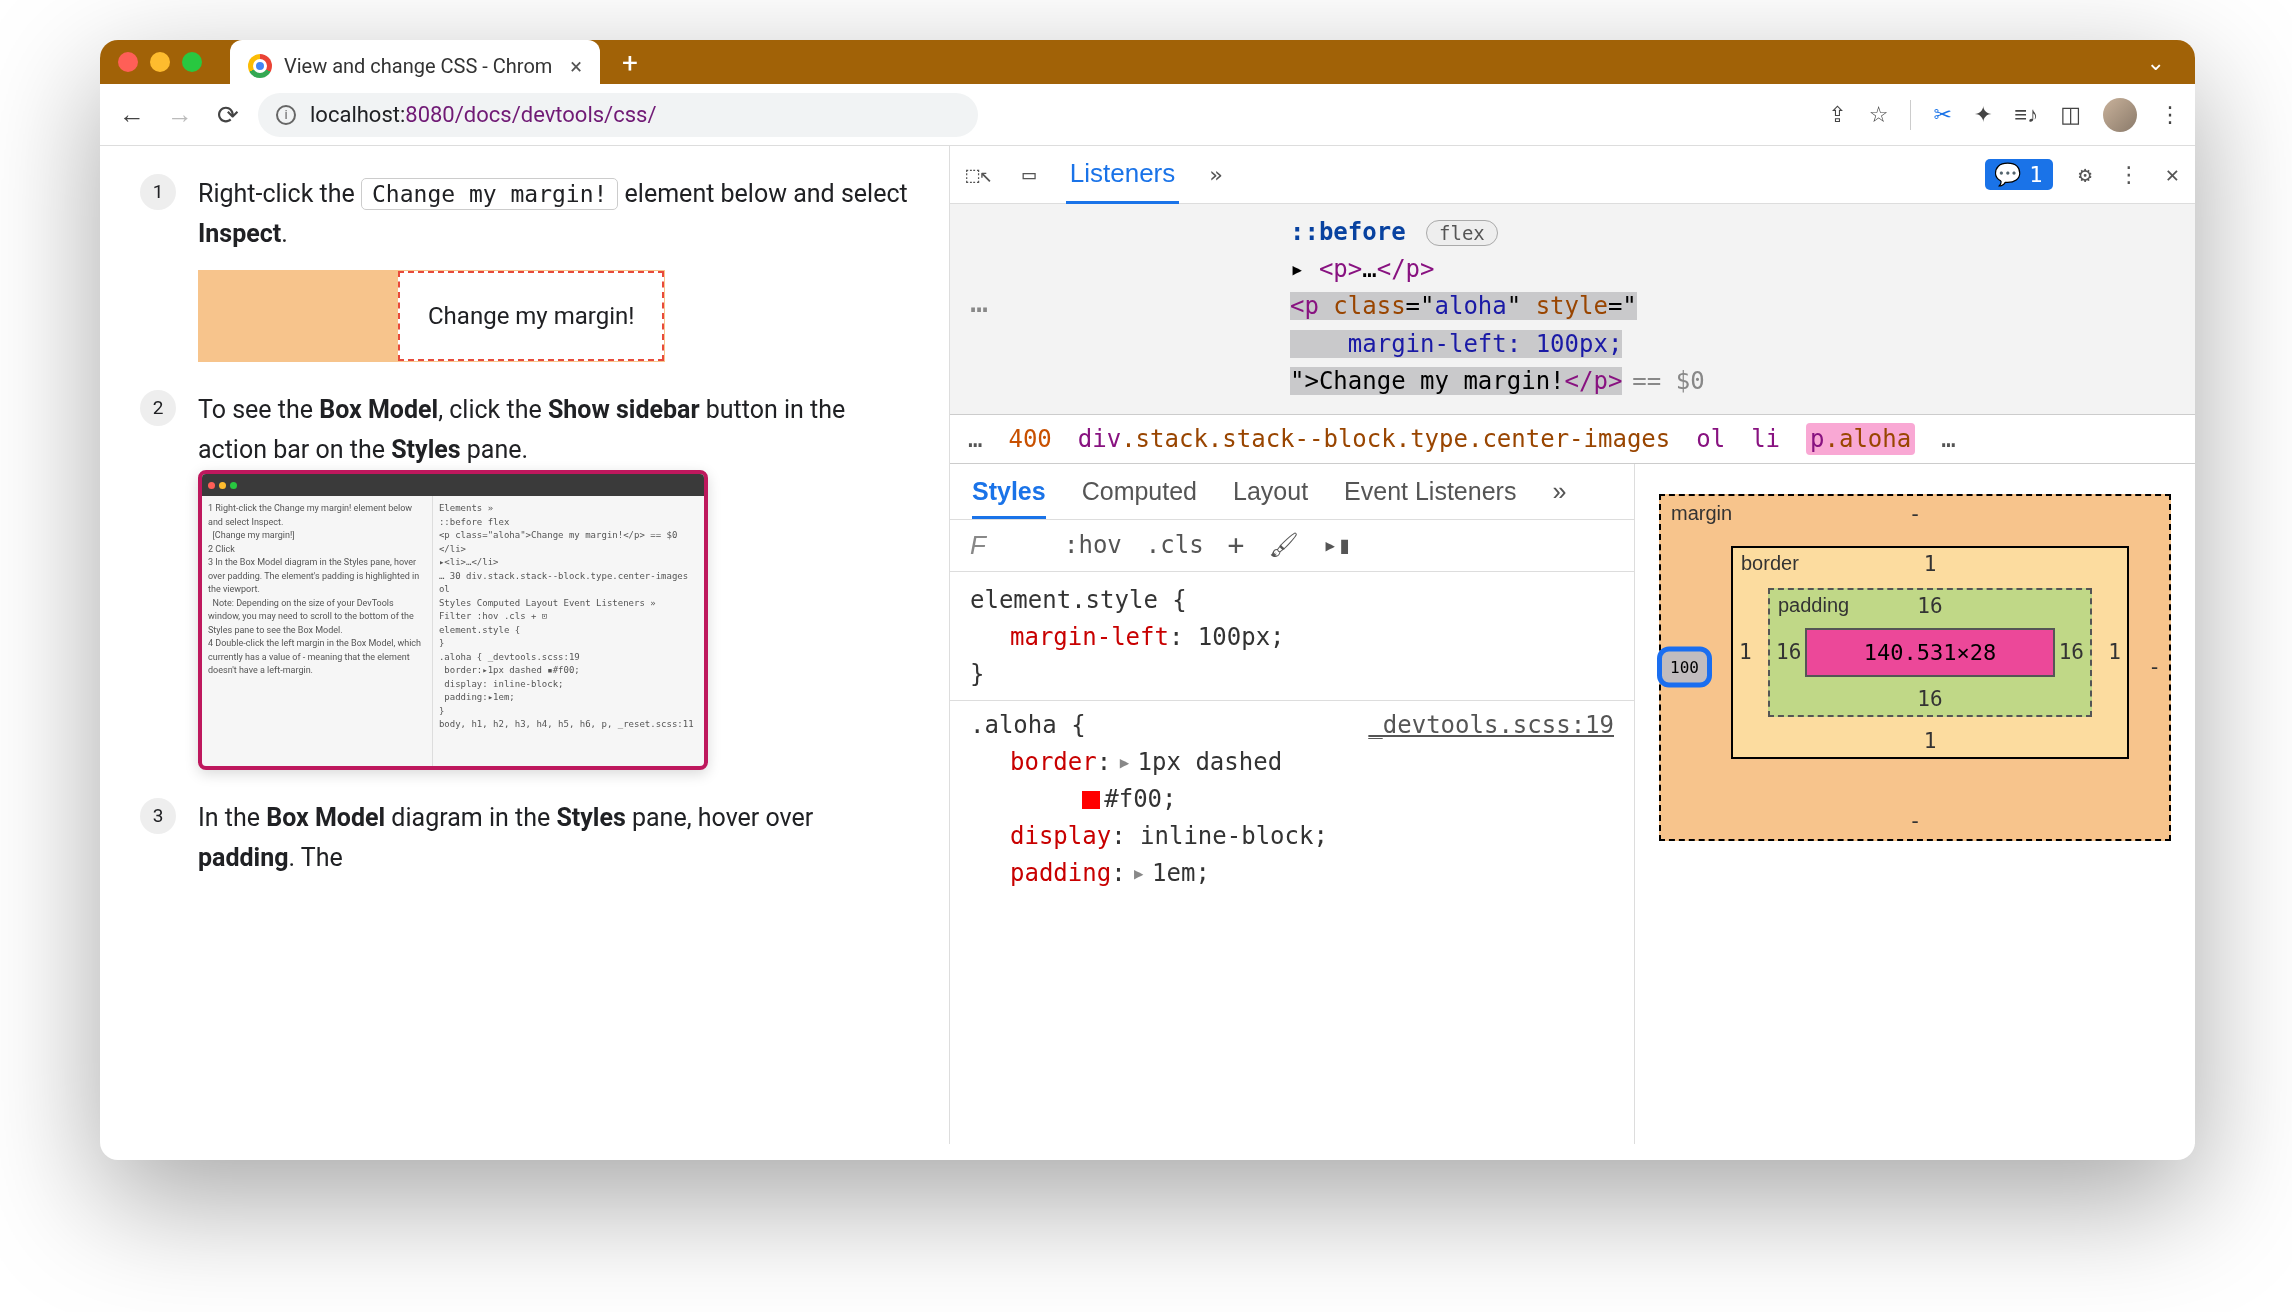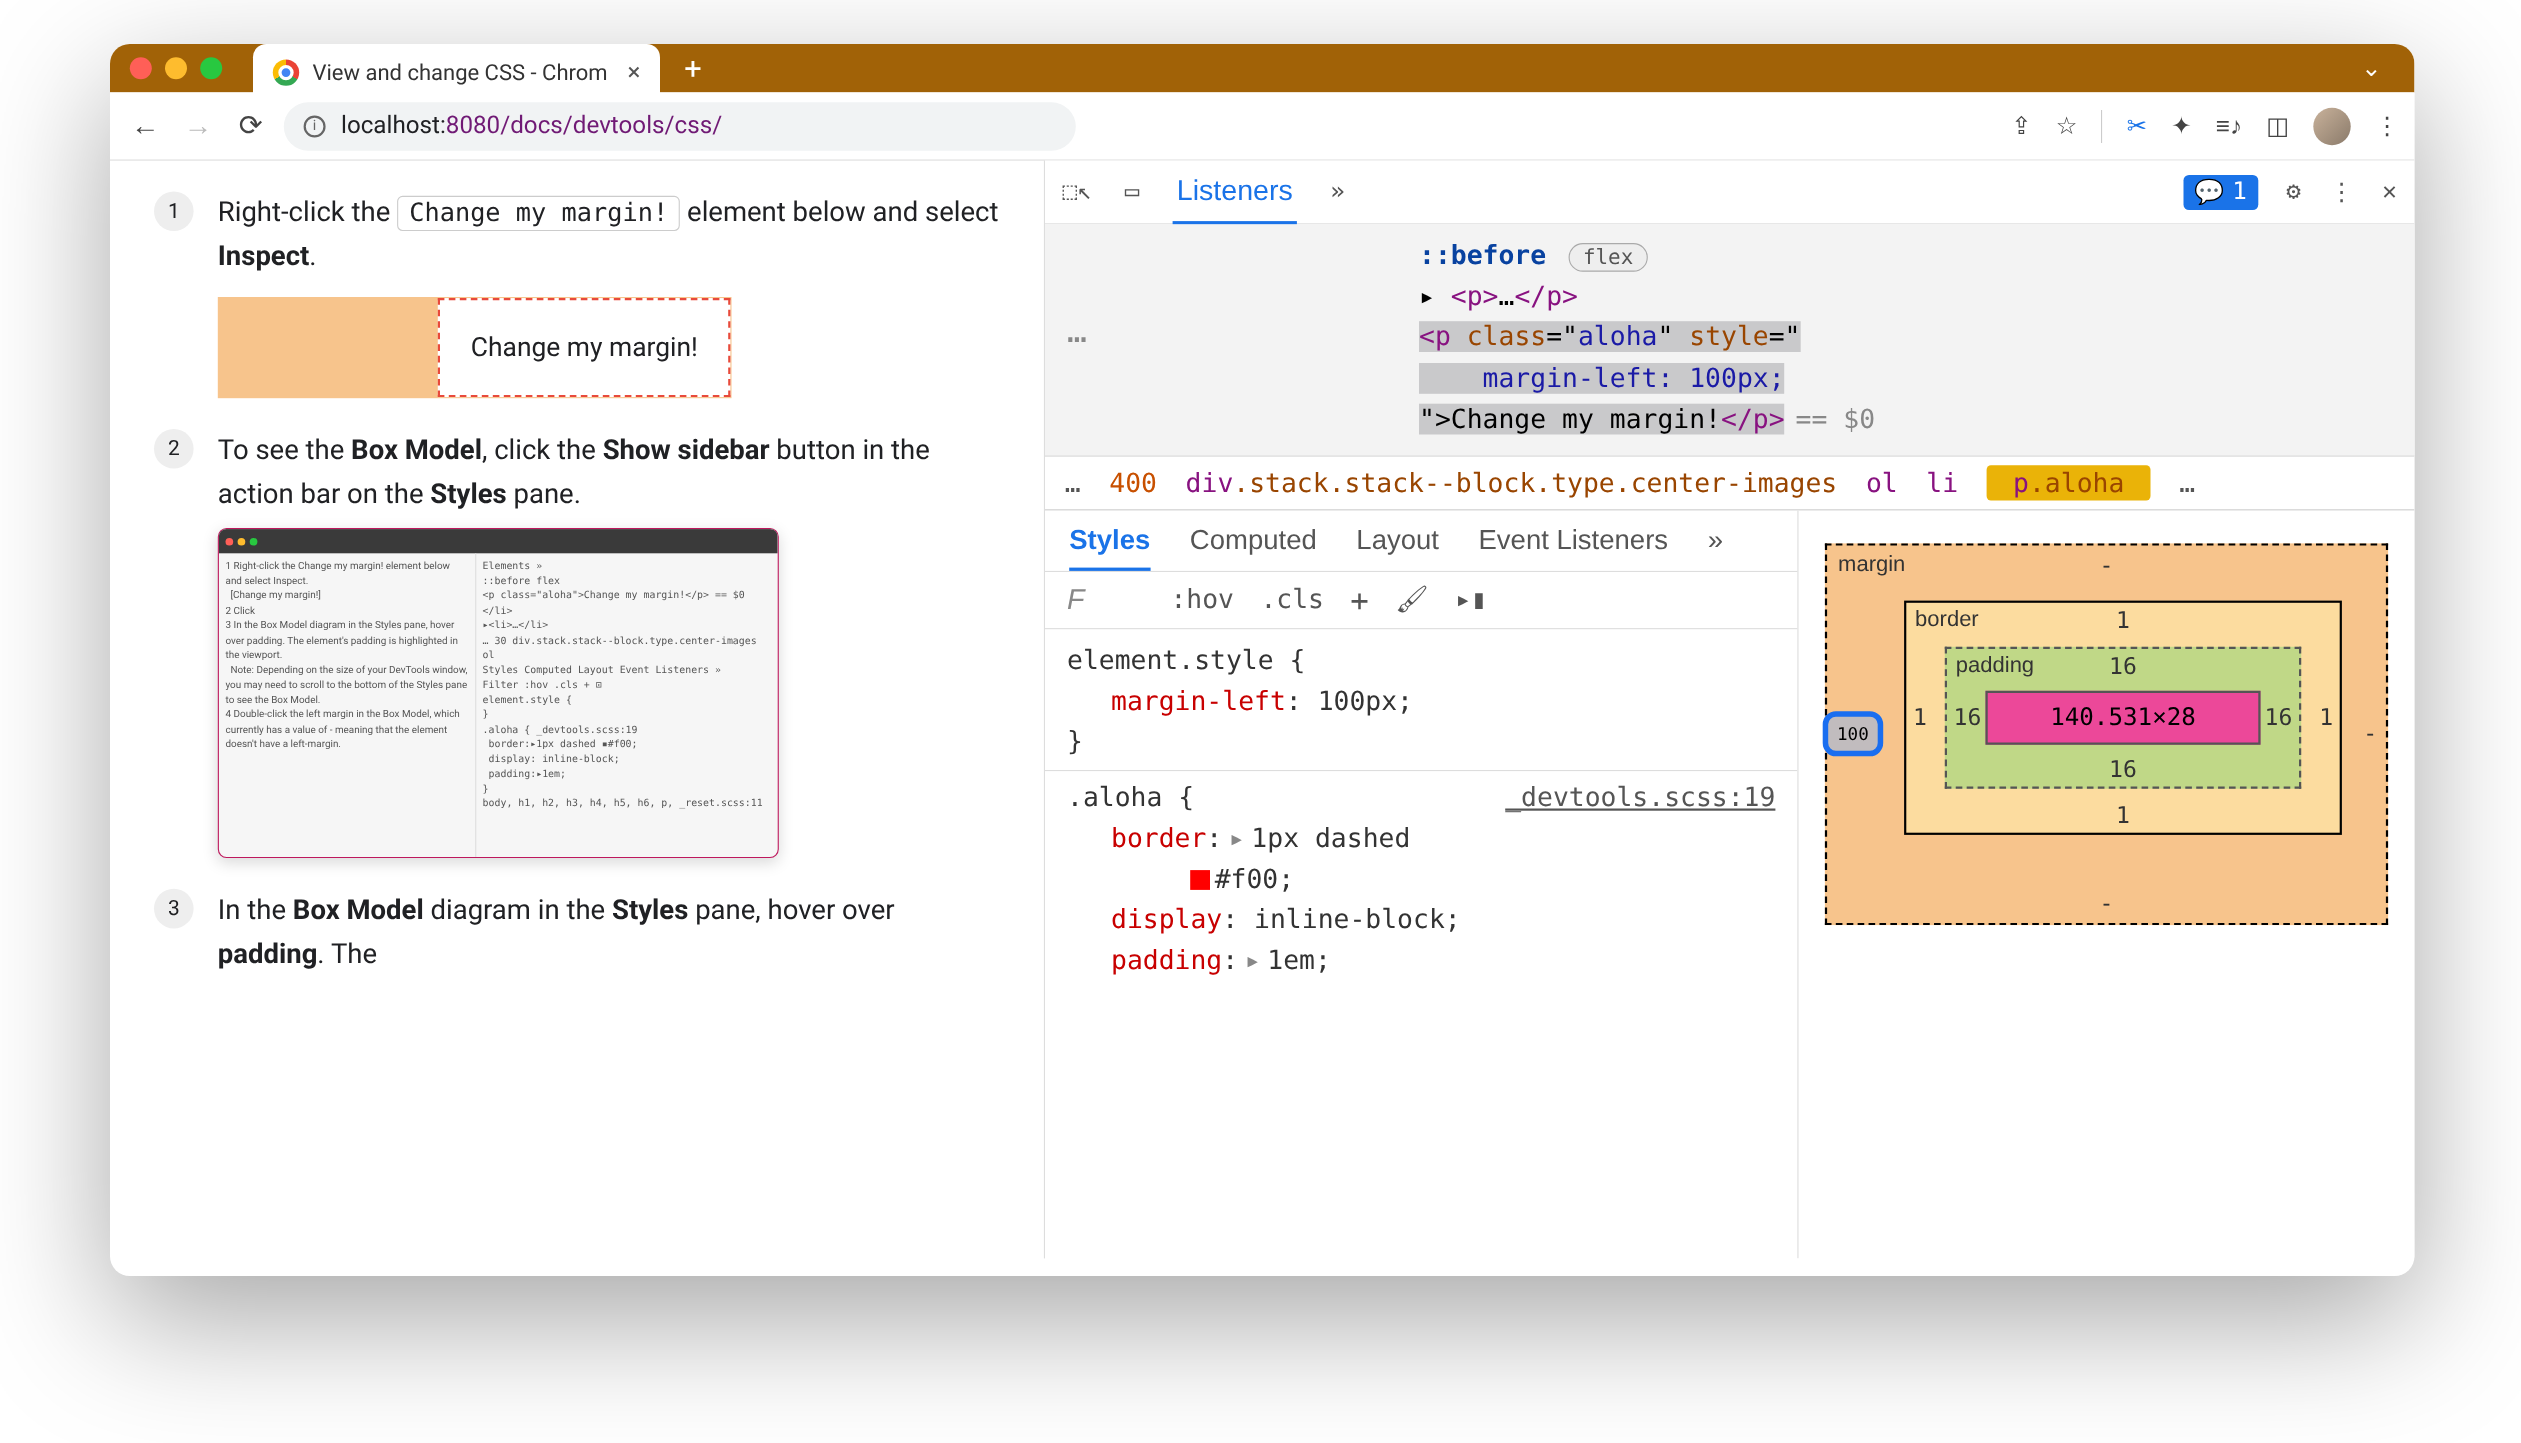--- a/index.html
+++ b/index.html
@@ -26,21 +26,21 @@
 .avatar { width: 34px; height: 34px; border-radius: 50%; background: linear-gradient(135deg,#c9b29b,#8a7a6a); }
 .content { display: flex; height: calc(100% - 122px); }
 .leftpane { width: 850px; padding: 28px 40px; font-size: 25px; color: #202124; line-height: 1.6; overflow: hidden; border-right: 1px solid #ddd; }
 .step { display: flex; gap: 22px; margin-bottom: 28px; }
 .stepnum { width: 36px; height: 36px; border-radius: 50%; background: #eee; display: flex; align-items: center; justify-content: center; font-size: 19px; flex-shrink: 0; }
 .steptxt { flex: 1; }
 .kbd { font-family: ui-monospace,Menlo,monospace; border: 1px solid #ccc; border-radius: 5px; padding: 2px 10px; font-size: 23px; background: #fff; }
 .demo-box { margin-top: 16px; margin-left: 0; }
 .demo-outer { background: #f7c48c; display:inline-block; padding: 1px; padding-left: 200px; }
 .demo-inner { border: 2px dashed #e84a3b; padding: 24px 28px; background: #fff; font-size: 24px; }
-.mini { width: 510px; height: 300px; border: 1px solid #be185d; border-radius: 8px; margin-top: 10px; background: #f6f6f6; display: flex; flex-direction: column; overflow: hidden; box-shadow: 0 4px 14px rgba(0,0,0,0.15); }
+.mini { width: 510px; height: 300px; border: 4px solid #be185d; border-radius: 8px; background: #f6f6f6; display: flex; flex-direction: column; overflow: hidden; box-shadow: 0 4px 14px rgba(0,0,0,0.15); }
 .mini-top { height: 22px; background: #3a3a3a; display:flex; align-items:center; padding:0 6px; gap:4px;}
 .mini-top span{width:7px;height:7px;border-radius:50%;}
 .mini-body { display:flex; flex:1; font-size:9px; color:#555; }
 .mini-left{width:46%; padding:6px; border-right:1px solid #ddd; line-height:1.5;}
 .mini-right{flex:1; padding:6px; font-family:ui-monospace,monospace; line-height:1.5;}
 .devtools { flex: 1; display: flex; flex-direction: column; background: #fff; font-family: ui-monospace,Menlo,Consolas,monospace; }
 .dt-toolbar { height: 58px; display: flex; align-items: center; padding: 0 16px; gap: 30px; border-bottom: 1px solid #ddd; font-size: 22px; color: #555; }
 .dt-tab { font-size: 26px; font-family: -apple-system,sans-serif; padding: 12px 4px; color: #555; }
 .dt-tab.active { color: #1a73e8; border-bottom: 3px solid #1a73e8; }
 .dt-right { margin-left: auto; display: flex; align-items: center; gap: 26px; }
@@ -50,21 +50,21 @@
 .dom .sel-line { background: #c9c9cb; display:inline;}
 .dom-tag { color: #881280; }
 .dom-attr { color: #994500; }
 .dom-val { color: #1a1aa6; }
 .dom-txt { color: #000; }
 .dom-pseudo { color: #0842a0; font-weight: 600; }
 .flex-badge { font-size: 19px; border: 1px solid #aaa; border-radius: 14px; padding: 1px 12px; color: #555; background:#eee; margin-left:6px;}
 .eq0 { color: #888; margin-left: 10px; }
 .crumbs { height: 50px; display: flex; align-items: center; padding: 0 18px; gap: 26px; font-size: 24px; border-top: 1px solid #ccc; border-bottom: 1px solid #ccc; color: #555; }
 .crumb { white-space: nowrap; }
-.crumb.sel { background: #eab308; border-radius: 4px; padding: 2px 24px; }
+.crumb.sel { background: #f9a8d4; border-radius: 4px; padding: 2px 4px; }
 .crumb .cls { color: #994500; }
 .crumb .tag { color: #881280; }
 .styles-area { display: flex; flex: 1; overflow: hidden; }
 .styles-left { flex: 1; display: flex; flex-direction: column; border-right: 1px solid #ddd; }
 .styles-tabs { height: 56px; display: flex; align-items: center; gap: 36px; padding: 0 22px; border-bottom: 1px solid #ddd; font-family: -apple-system,sans-serif; font-size: 25px; color: #555; }
 .styles-tabs .active { color: #1a73e8; border-bottom: 3px solid #1a73e8; padding-bottom: 10px; margin-bottom: -13px; font-weight: 600; }
 .styles-bar { height: 52px; display: flex; align-items: center; gap: 24px; padding: 0 20px; border-bottom: 1px solid #ddd; font-size: 24px; color: #555; }
 .styles-bar .filter { flex: 0 0 70px; font-style: italic; color: #888; font-size: 26px; font-family:-apple-system,sans-serif;}
 .rules { padding: 10px 20px; font-size: 24px; line-height: 1.55; color: #333; overflow:auto;}
 .rule-head { display: flex; }

